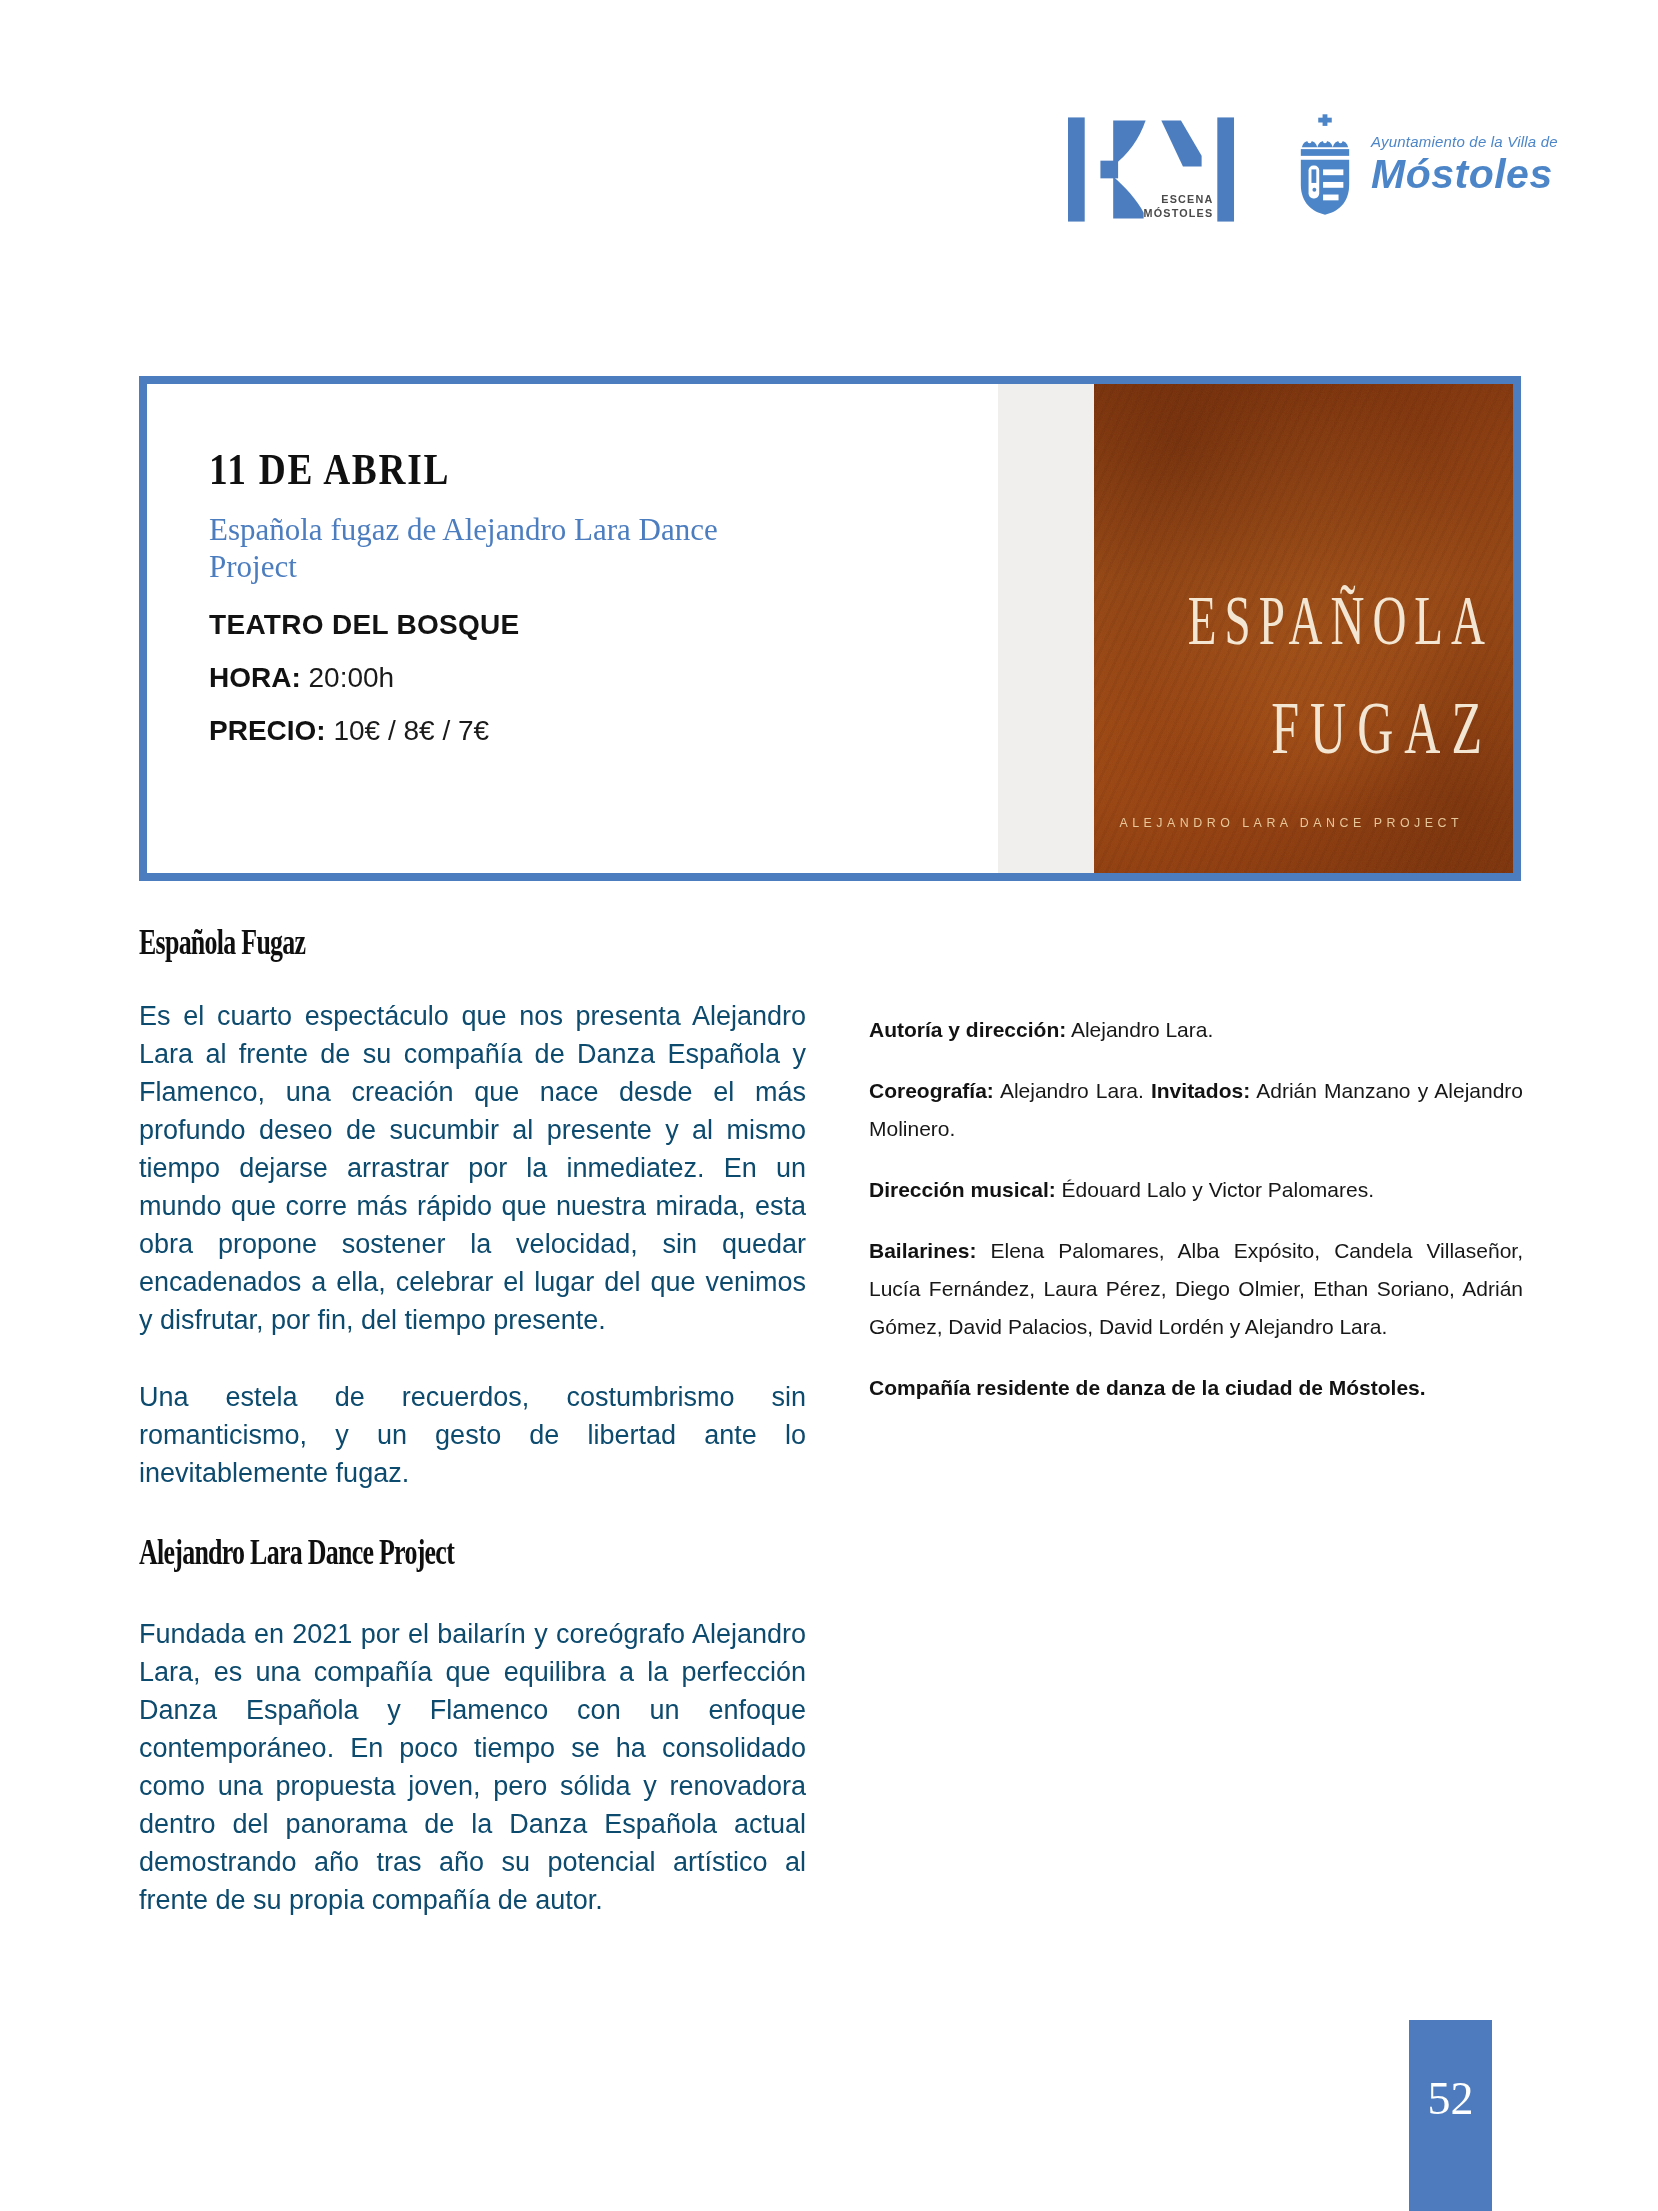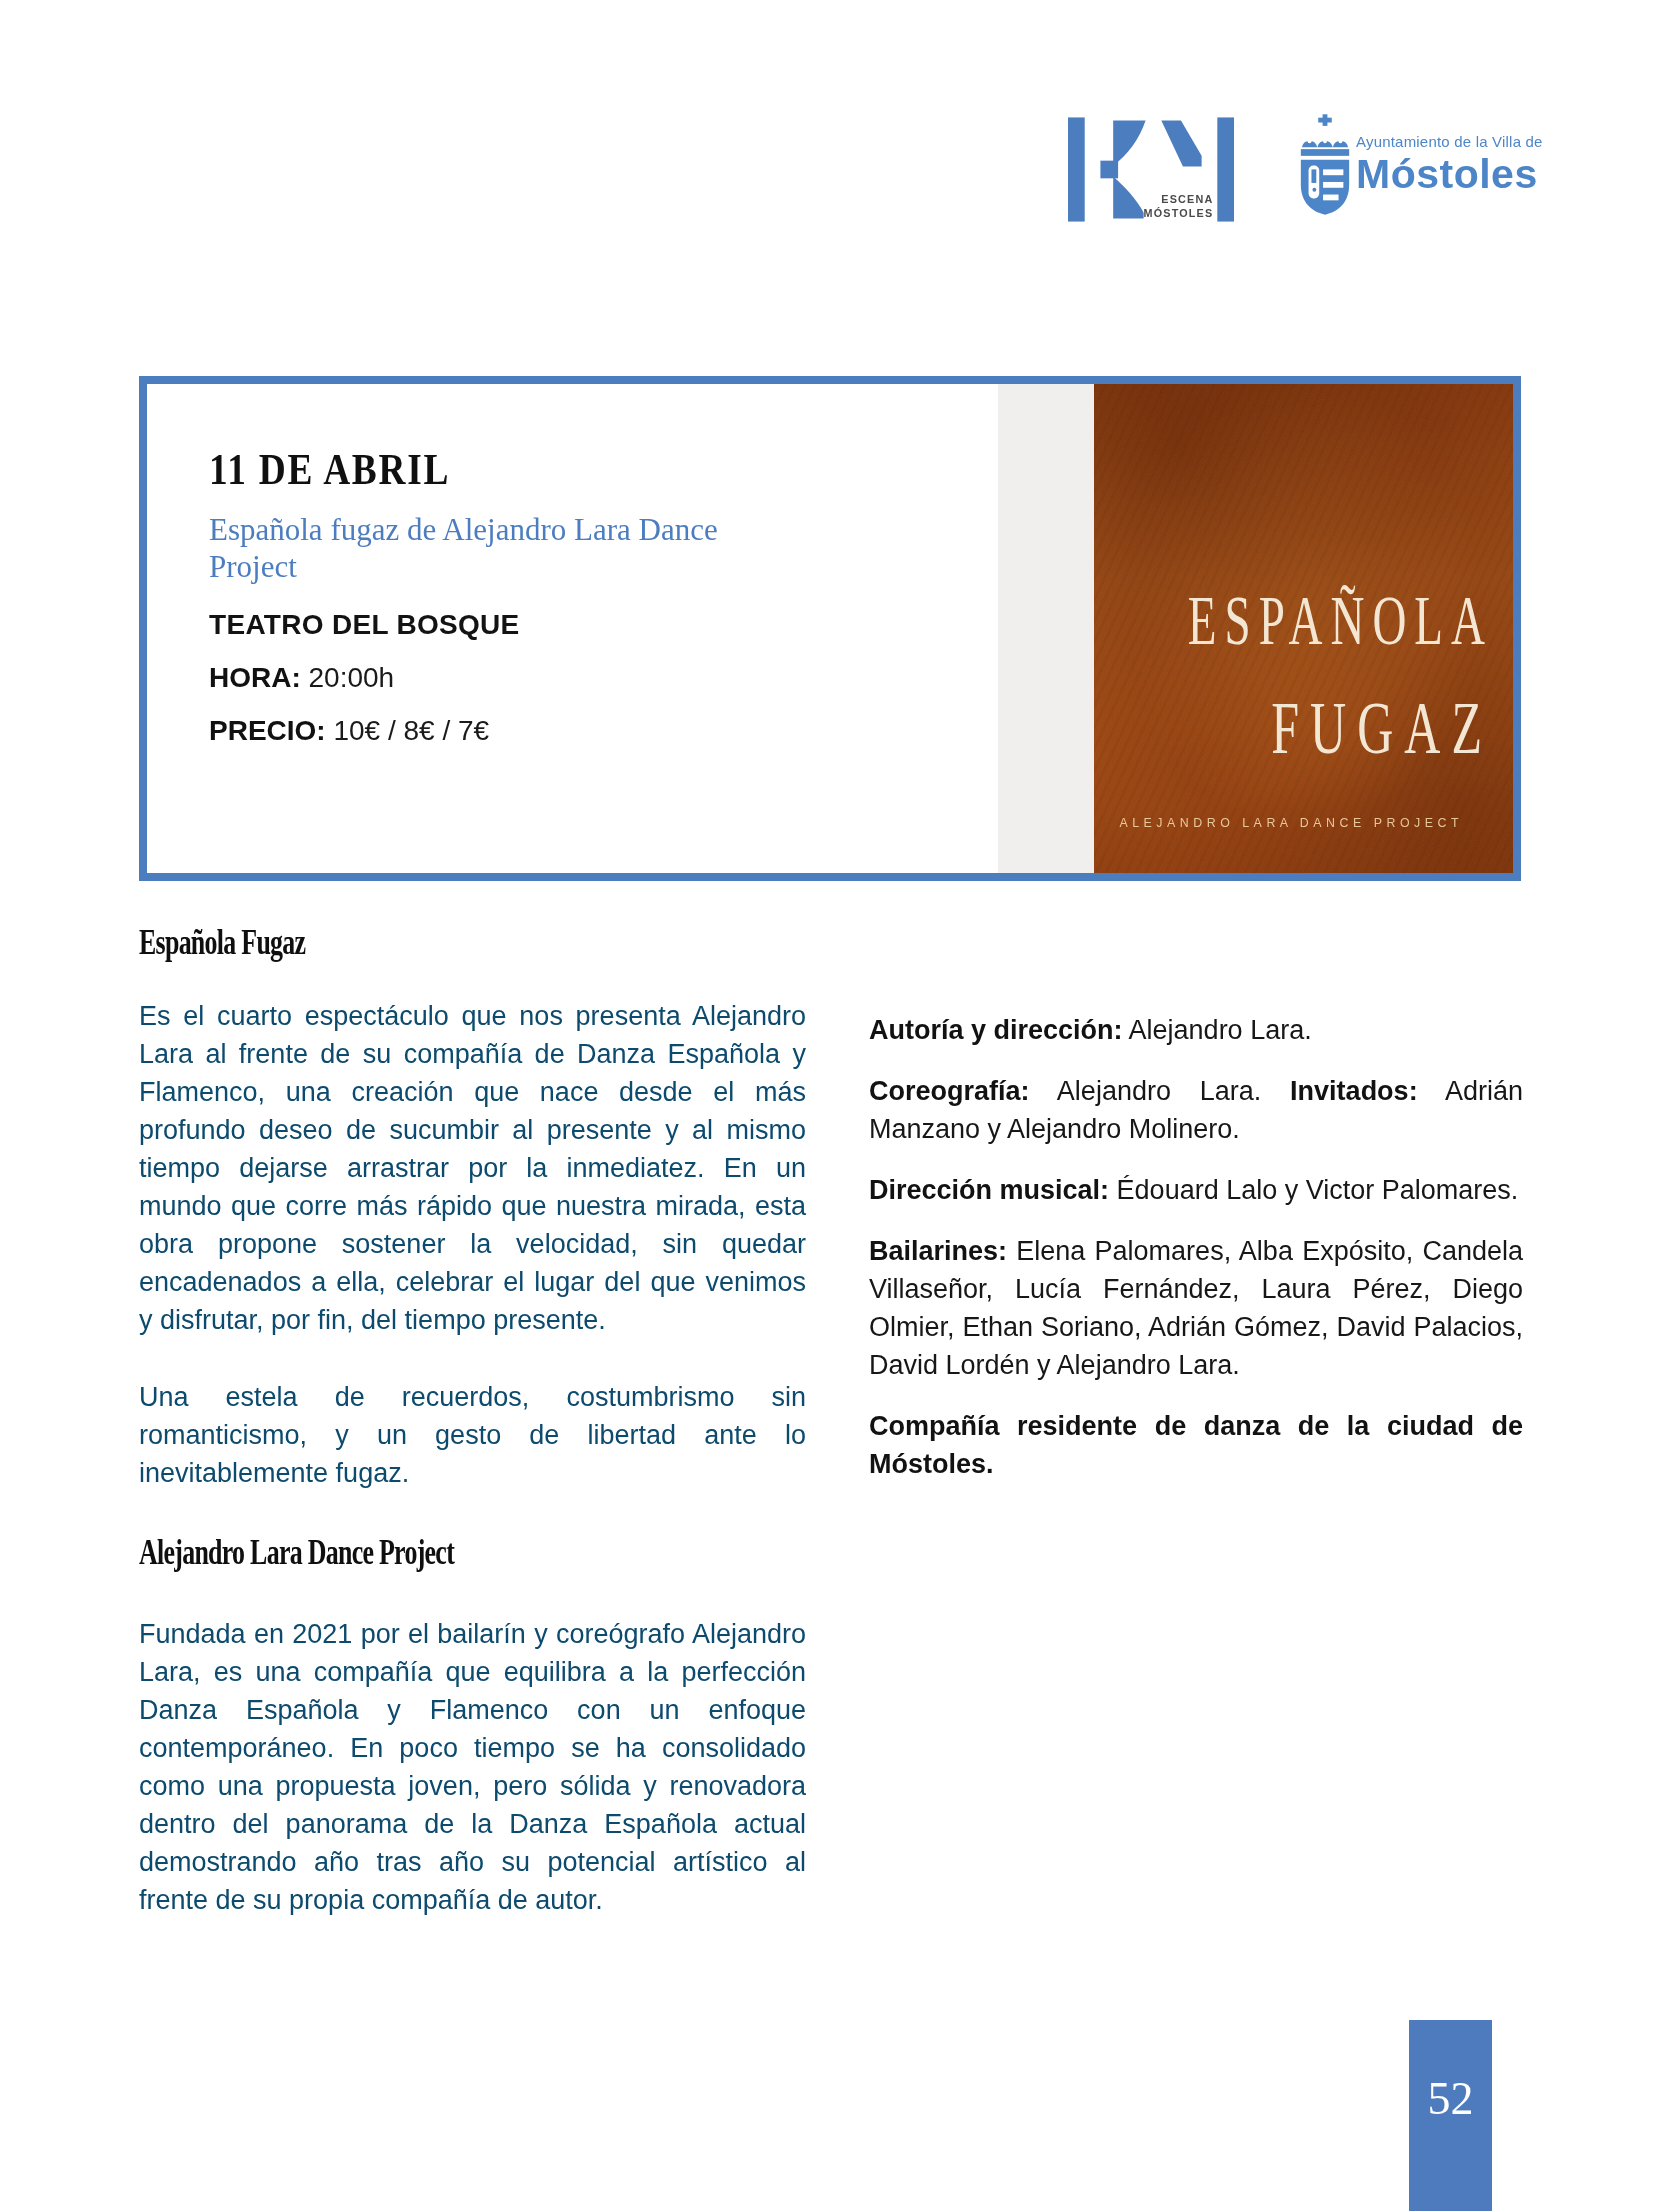--- a/index.html
+++ b/index.html
@@ -5,21 +5,21 @@
   html,body{margin:0;padding:0;background:#ffffff;}
   .page{
     position:relative;width:1659px;height:2212px;background:#ffffff;overflow:hidden;
     font-family:"Liberation Sans", sans-serif;color:var(--text,#161616);
   }
   
   .em-logo{position:absolute;left:1068px;top:117px;width:167px;height:105px;}
   .em-logo svg{display:block;width:167px;height:105px;}
   .ayto-logo{position:absolute;left:1296px;top:111px;width:259px;height:111px;}
   .ayto-logo svg.crest{position:absolute;left:0;top:2px;width:58px;height:107px;}
-  .ayto-text{position:absolute;left:60px;top:22px;white-space:nowrap;}
+  .ayto-text{position:absolute;left:75px;top:22px;white-space:nowrap;font-style:italic;}
   .ayto-small{display:block;font-size:15px;color:var(--accent-light,#4d86c8);letter-spacing:0.2px;}
   .ayto-large{display:block;margin-top:1px;font-size:41px;font-weight:700;color:var(--accent-light,#4d86c8);letter-spacing:0.5px;}
   
   .event-card{
     position:absolute;left:139px;top:376px;width:1382px;height:505px;
     border:8px solid var(--accent,#4c7dbf);box-sizing:border-box;background:#fff;
   }
   .card-inner{display:flex;height:100%;}
   .card-info{width:851px;box-sizing:border-box;padding:46px 0 16px 62px;}
   .card-info > *{width:716px;box-sizing:border-box;}
@@ -66,21 +66,21 @@
   }
   
   .sec-heading{
     margin:0;font-family:"Liberation Serif", serif;font-weight:700;font-size:36px;color:#0f0f0f;
   }
   .col-left{position:absolute;left:139px;top:921px;width:667px;}
   .col-left .sec-heading{margin:0 0 34px;}
   .col-left .sec-heading.second{margin:16px 0 42px;}
   .body-p{margin:0 0 39px;font-size:27px;line-height:38px;text-align:justify;color:#0c4a6e;}
   .col-right{position:absolute;left:869px;top:1011px;width:654px;}
-  .credit{margin:0 0 23px;font-size:27px;line-height:38px;text-align:justify;color:#171717;}
+  .credit{margin:0 0 23px;font-size:21px;line-height:38px;text-align:justify;color:#171717;}
   .credit .b{font-weight:700;color:#121212;}
   
   .page-badge{
     position:absolute;left:1409px;top:2020px;width:83px;height:192px;
     background:var(--badge,#4d7bbe);text-align:center;
   }
   .page-badge span{
     display:inline-block;padding-top:52px;color:#ffffff;
     font-family:"Liberation Serif", serif;font-size:46px;
   }

